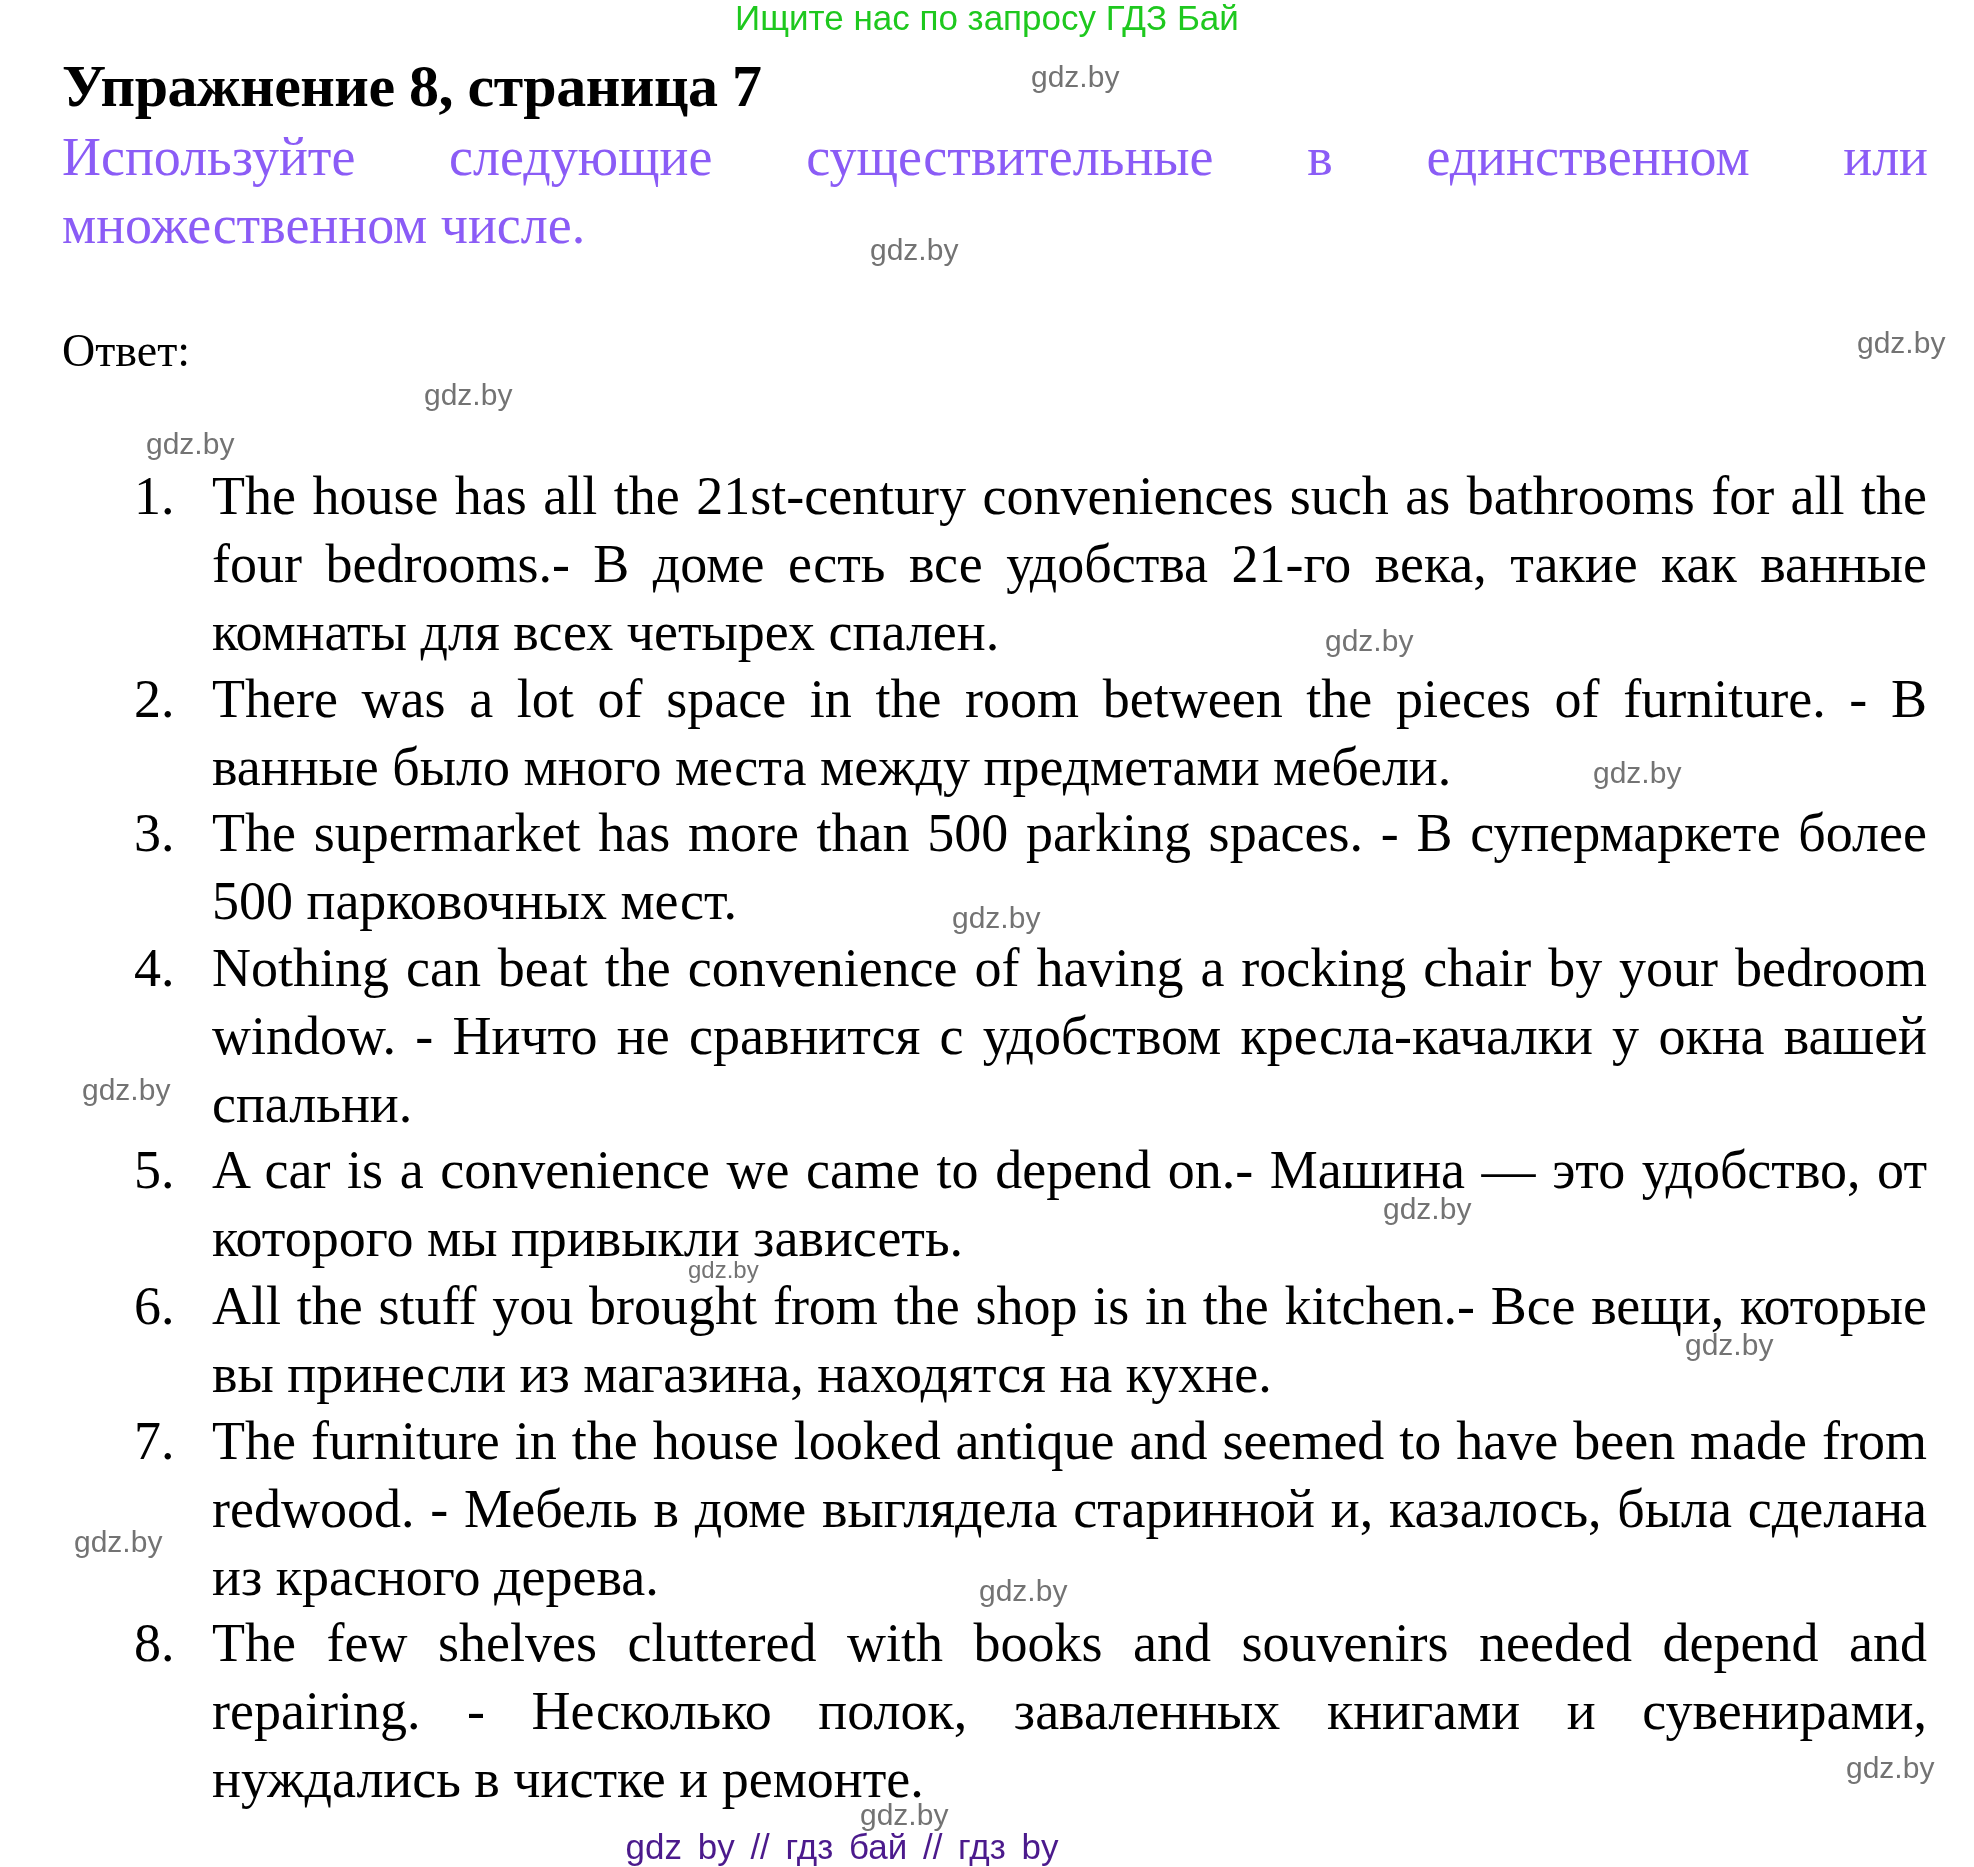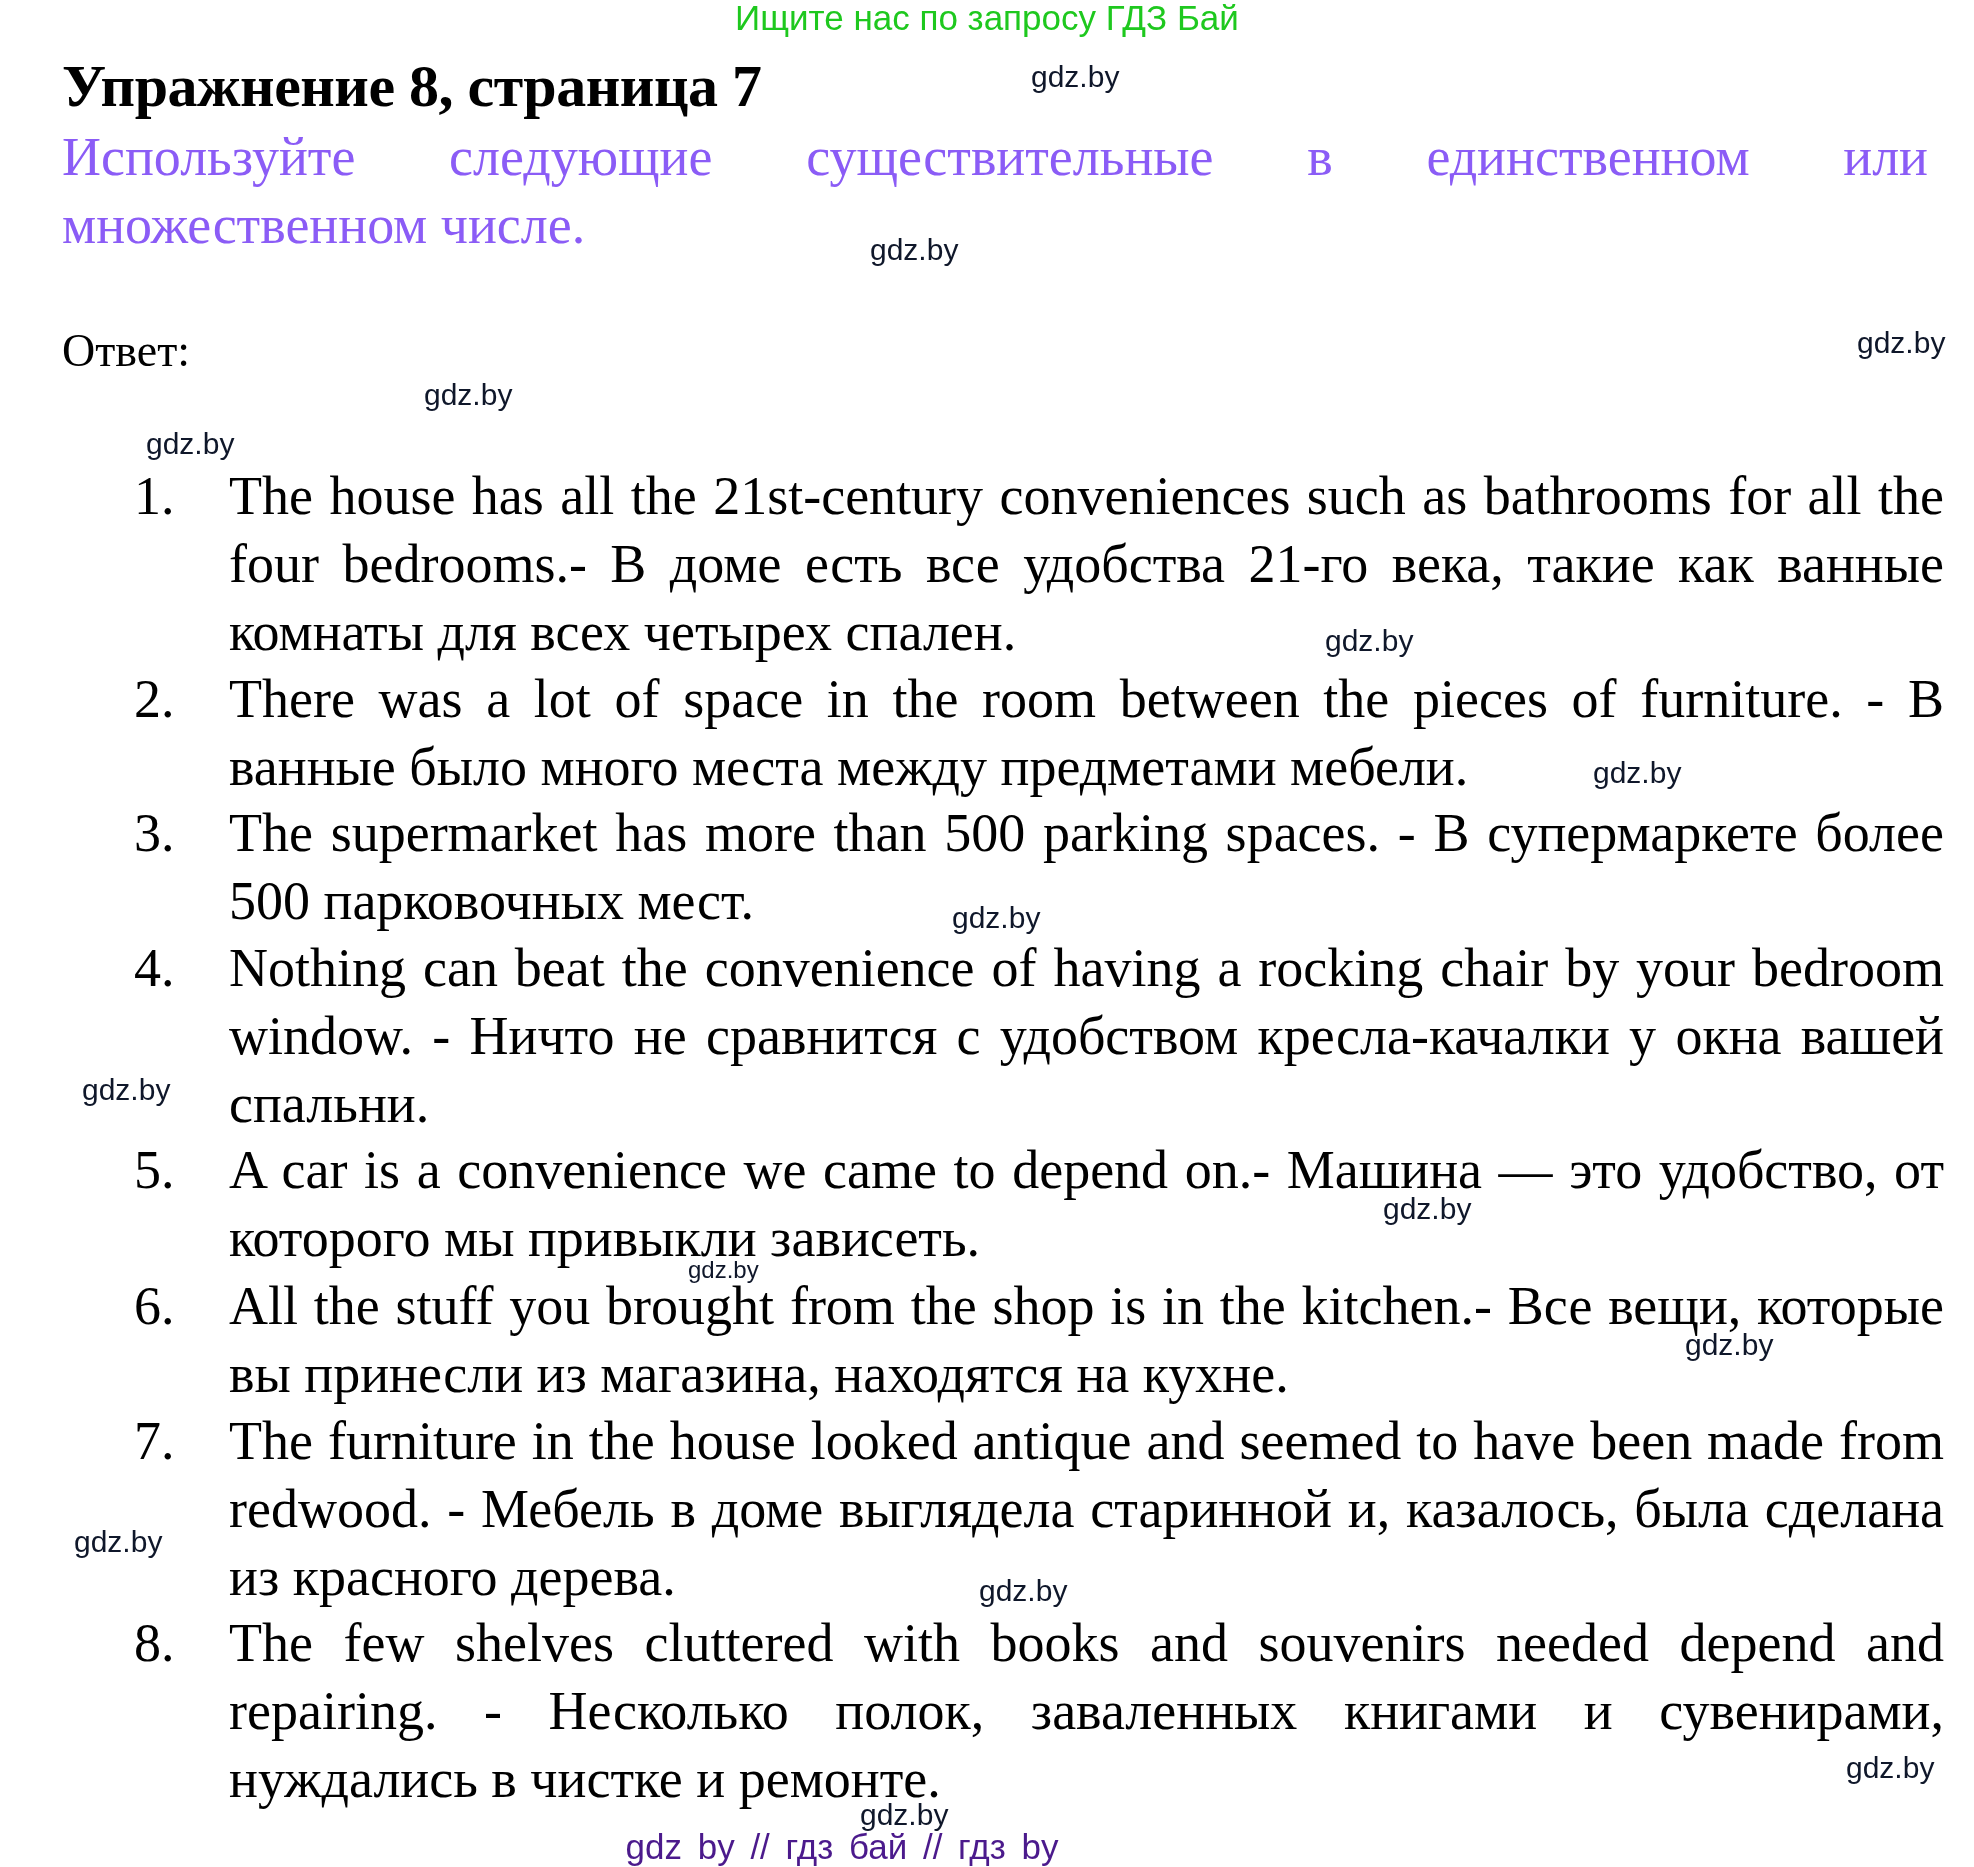--- a/index.html
+++ b/index.html
@@ -6,22 +6,22 @@
   body { width:1974px; height:1868px; position:relative; overflow:hidden; }
   .abs { position:absolute; white-space:nowrap; }
   .promo { left:0; width:1974px; text-align:center; top:-2px; font-family:"Liberation Sans", sans-serif; font-size:35px; color:#1ec81e; }
   .title { left:62px; top:52px; font-family:Liberation Serif, serif; font-weight:bold; font-size:60px; color:#000; letter-spacing:-0.5px; }
   .task { left:62px; top:123px; width:1866px; font-family:"Liberation Serif", serif; font-size:54px; line-height:68px; color:#8b5cf6; text-align:justify; text-align-last:left; white-space:normal; }
   .task-line1 { display:block; text-align:justify; text-align-last:justify; }
   .answer { left:62px; top:324px; font-family:"Liberation Serif", serif; font-size:46px; color:#000; }
   .list { position:absolute; left:0; top:0; width:1974px; }
   .item { position:absolute; left:0; width:1974px; font-family:"Liberation Serif", serif; font-size:54px; line-height:68px; color:#000; }
   .item .num { position:absolute; left:134px; top:0; }
-  .item .text { position:absolute; left:229px; width:1715px; text-align:justify; }
-  .wm { position:absolute; font-family:"Liberation Sans", sans-serif; font-size:30px; color:#0f172a; white-space:nowrap; }
+  .item .text { position:absolute; left:212px; width:1715px; text-align:justify; }
+  .wm { position:absolute; font-family:"Liberation Sans", sans-serif; font-size:30px; color:#737373; white-space:nowrap; }
   .footer { left:0; width:1684px; text-align:center; top:1827px; font-family:"Liberation Sans", sans-serif; font-size:35px; color:#4b1a8c; word-spacing:6px; }
 </style>
 </head>
 <body>
 
 <div class="abs promo">Ищите нас по запросу ГДЗ Бай</div>
 
 <div class="abs title">Упражнение 8, страница 7</div>
 
 <div class="abs task">

